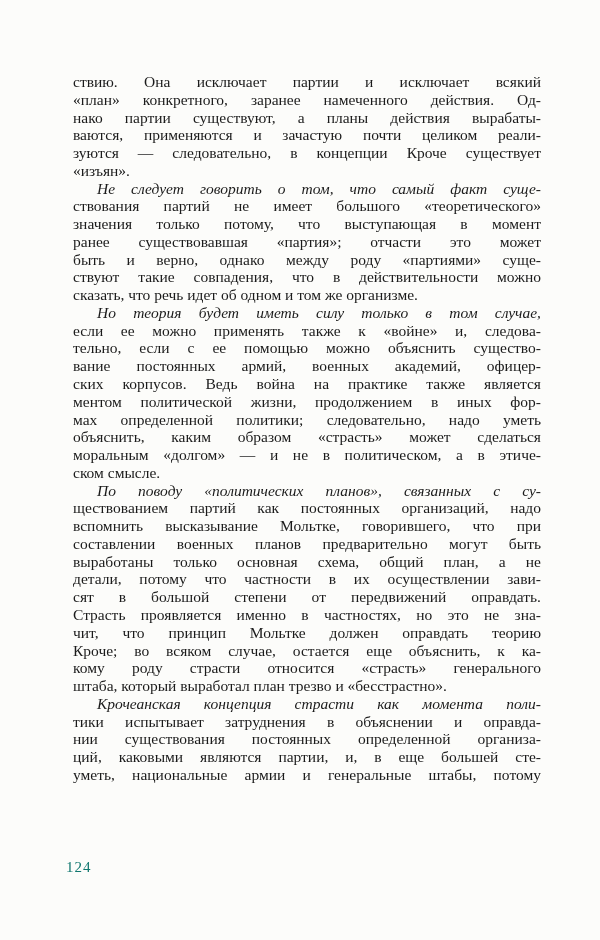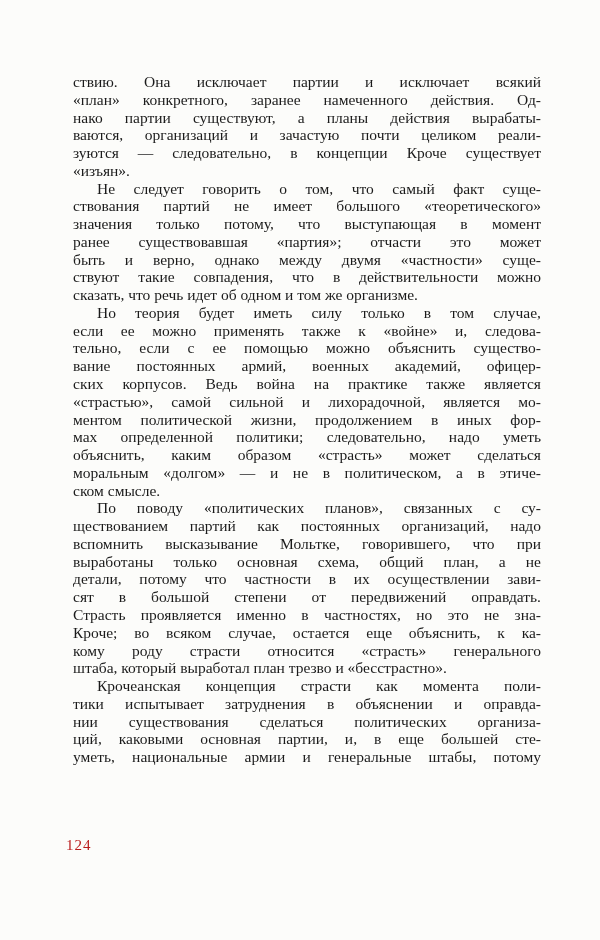--- a/index.html
+++ b/index.html
@@ -32,84 +32,86 @@
     height: 17.78px;
     line-height: 17.78px;
     font-size: 15.5px;
     text-align: justify;
     text-align-last: justify;
     overflow: hidden;
     white-space: nowrap;
   }
   .line.indent {
     text-indent: 24px;
+    font-style: italic;
   }
   .line.endline {
     text-align-last: left;
     font-family: Liberation Serif, serif;
   }
   .page-number {
     position: absolute;
     left: 66px;
-    top: 836px;
+    top: 858px;
     font-size: 15px;
     line-height: 18px;
     letter-spacing: 1px;
-    color: #b91c1c;
+    color: #0f766e;
   }
 </style>
 </head>
 <body>
 
 <div class="page">
   <div class="text-block">
       <div class="paragraph">
         <div class="line">ствию. Она исключает партии и исключает всякий</div>
         <div class="line">«план» конкретного, заранее намеченного действия. Од-</div>
         <div class="line">нако партии существуют, а планы действия вырабаты-</div>
-        <div class="line">ваются, организаций и зачастую почти целиком реали-</div>
+        <div class="line">ваются, применяются и зачастую почти целиком реали-</div>
         <div class="line">зуются — следовательно, в концепции Кроче существует</div>
         <div class="line endline">«изъян».</div>
       </div>
       <div class="paragraph">
         <div class="line indent">Не следует говорить о том, что самый факт суще-</div>
         <div class="line">ствования партий не имеет большого «теоретического»</div>
         <div class="line">значения только потому, что выступающая в момент</div>
         <div class="line">ранее существовавшая «партия»; отчасти это может</div>
-        <div class="line">быть и верно, однако между двумя «частности» суще-</div>
+        <div class="line">быть и верно, однако между роду «партиями» суще-</div>
         <div class="line">ствуют такие совпадения, что в действительности можно</div>
         <div class="line endline">сказать, что речь идет об одном и том же организме.</div>
       </div>
       <div class="paragraph">
         <div class="line indent">Но теория будет иметь силу только в том случае,</div>
         <div class="line">если ее можно применять также к «войне» и, следова-</div>
         <div class="line">тельно, если с ее помощью можно объяснить существо-</div>
         <div class="line">вание постоянных армий, военных академий, офицер-</div>
         <div class="line">ских корпусов. Ведь война на практике также является</div>
-        <div class="line">«страстью», самой сильной и лихорадочной, является мо-</div>
         <div class="line">ментом политической жизни, продолжением в иных фор-</div>
         <div class="line">мах определенной политики; следовательно, надо уметь</div>
         <div class="line">объяснить, каким образом «страсть» может сделаться</div>
         <div class="line">моральным «долгом» — и не в политическом, а в этиче-</div>
         <div class="line endline">ском смысле.</div>
       </div>
       <div class="paragraph">
         <div class="line indent">По поводу «политических планов», связанных с су-</div>
         <div class="line">ществованием партий как постоянных организаций, надо</div>
         <div class="line">вспомнить высказывание Мольтке, говорившего, что при</div>
+        <div class="line">составлении военных планов предварительно могут быть</div>
         <div class="line">выработаны только основная схема, общий план, а не</div>
         <div class="line">детали, потому что частности в их осуществлении зави-</div>
         <div class="line">сят в большой степени от передвижений оправдать.</div>
         <div class="line">Страсть проявляется именно в частностях, но это не зна-</div>
+        <div class="line">чит, что принцип Мольтке должен оправдать теорию</div>
         <div class="line">Кроче; во всяком случае, остается еще объяснить, к ка-</div>
         <div class="line">кому роду страсти относится «страсть» генерального</div>
         <div class="line endline">штаба, который выработал план трезво и «бесстрастно».</div>
       </div>
       <div class="paragraph">
         <div class="line indent">Крочеанская концепция страсти как момента поли-</div>
         <div class="line">тики испытывает затруднения в объяснении и оправда-</div>
-        <div class="line">нии существования сделаться политических организа-</div>
-        <div class="line">ций, каковыми основная партии, и, в еще большей сте-</div>
+        <div class="line">нии существования постоянных определенной организа-</div>
+        <div class="line">ций, каковыми являются партии, и, в еще большей сте-</div>
         <div class="line">уметь, национальные армии и генеральные штабы, потому</div>
       </div>
     </div>
   <div class="page-number">124</div>
 </div>
 
 </body></html>

